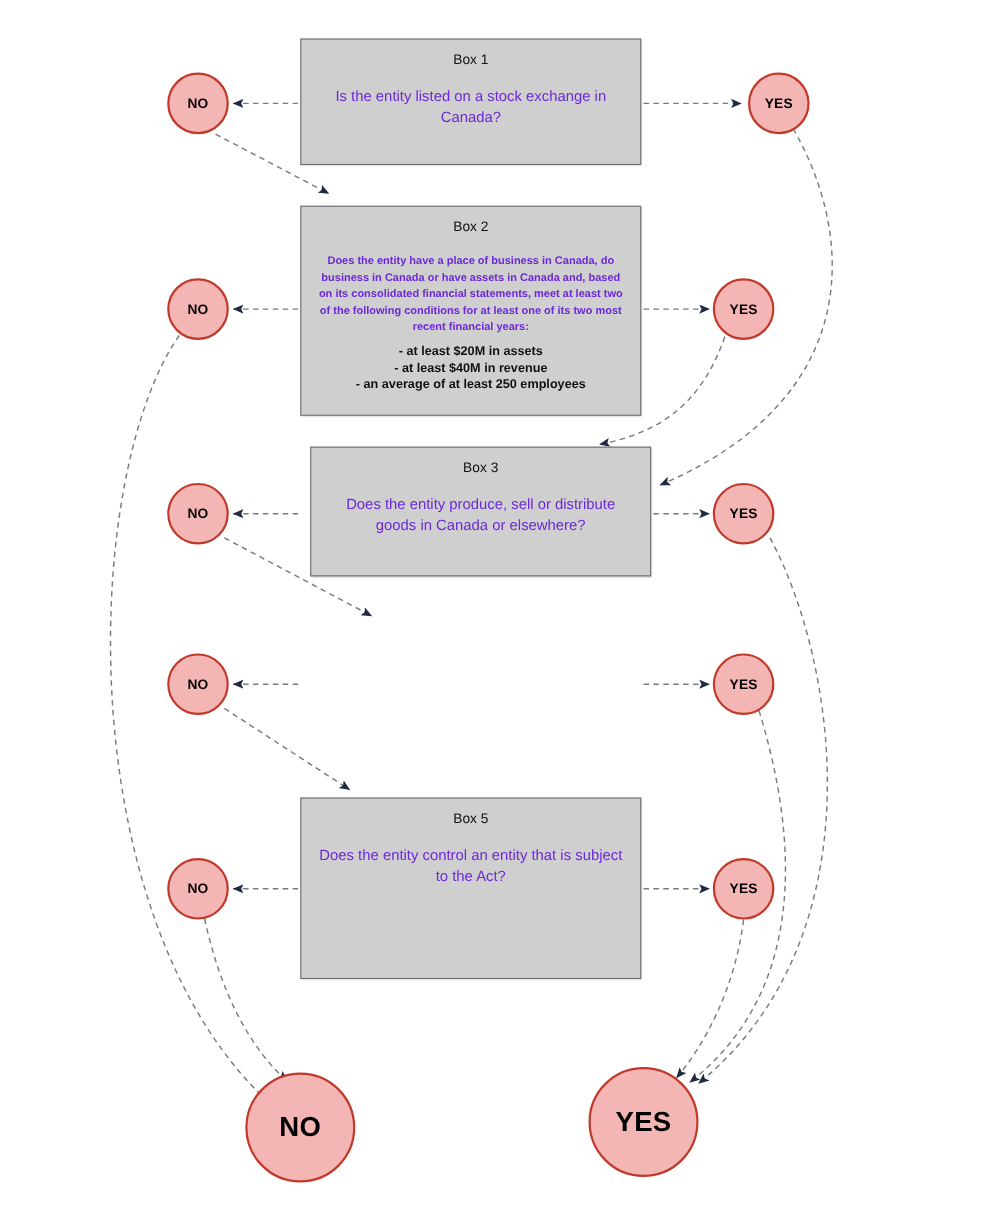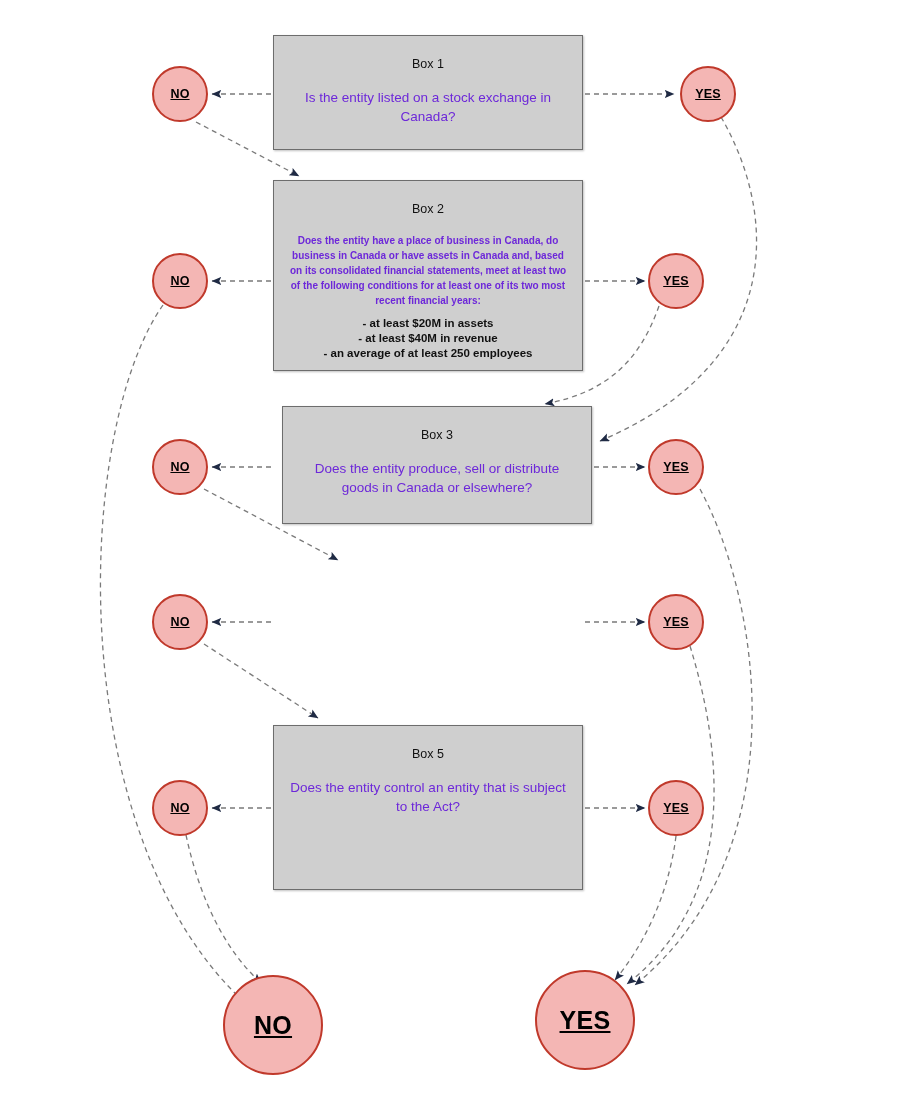--- a/index.html
+++ b/index.html
@@ -27,21 +27,21 @@
     pointer-events: none;
   }
   .decision-box {
     position: absolute;
     box-sizing: border-box;
     background: #cfcfcf;
     border: 1px solid #6d6d6d;
     box-shadow: 1px 1px 2px rgba(0,0,0,0.25);
     text-align: center;
     color: #111111;
-    padding: 20px 12px 0 12px;
+    padding: 10px 12px 0 12px;
   }
   .box-title {
     font-size: 12.5px;
     line-height: 16px;
     margin-bottom: 16px;
     color: #111111;
   }
   .box-body {
     font-size: 13.5px;
     line-height: 19px;
@@ -63,21 +63,20 @@
     position: absolute;
     box-sizing: border-box;
     border-radius: 50%;
     background: #f4b6b4;
     border: 2px solid #c0392b;
     display: flex;
     align-items: center;
     justify-content: center;
     color: #000000;
     font-weight: bold;
-    text-decoration: underline;
   }
   .node-small {
     width: 56px;
     height: 56px;
     font-size: 12.5px;
     letter-spacing: 0.2px;
   }
   .node-terminal {
     width: 100px;
     height: 100px;
@@ -140,21 +139,21 @@
       <path d="M 676,836 C 668,900 640,950 615,980" marker-end="url(#arrowhead)"></path>
 
     </g>
   </svg>
 
   <div class="decision-box" style="left:273px; top:35px; width:310px; height:115px;">
     <div class="box-title">Box 1</div>
     <div class="box-body">Is the entity listed on a stock exchange in Canada?</div>
   </div>
 
-  <div class="decision-box" style="left:273px; top:180px; width:310px; height:191px;">
+  <div class="decision-box" style="left:273px; top:187px; width:310px; height:191px;">
     <div class="box-title">Box 2</div>
     <div class="box-body small">Does the entity have a place of business in Canada, do business in Canada or have assets in Canada and, based on its consolidated financial statements, meet at least two of the following conditions for at least one of its two most recent financial years:</div>
     <div class="box-list" style="white-space:pre-line;">- at least $20M in assets
 - at least $40M in revenue
 - an average of at least 250 employees</div>
   </div>
 
   <div class="decision-box" style="left:282px; top:406px; width:310px; height:118px;">
     <div class="box-title">Box 3</div>
     <div class="box-body">Does the entity produce, sell or distribute goods in Canada or elsewhere?</div>

